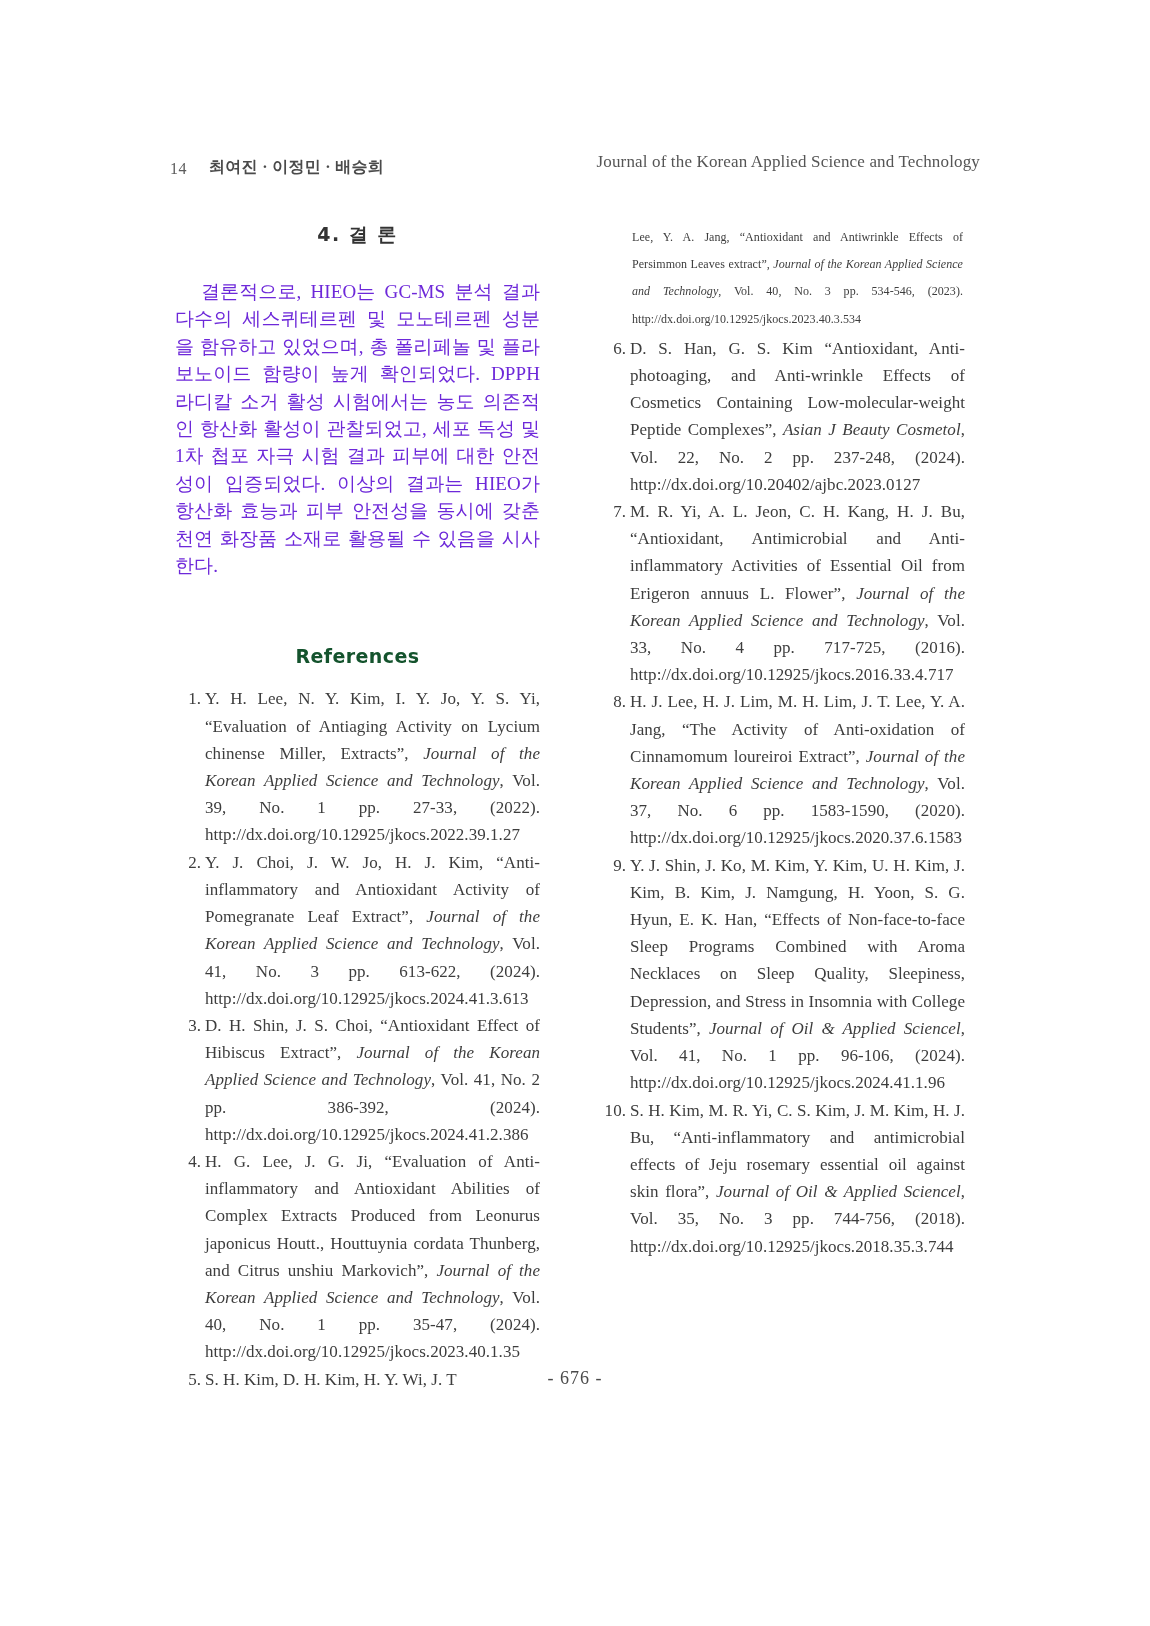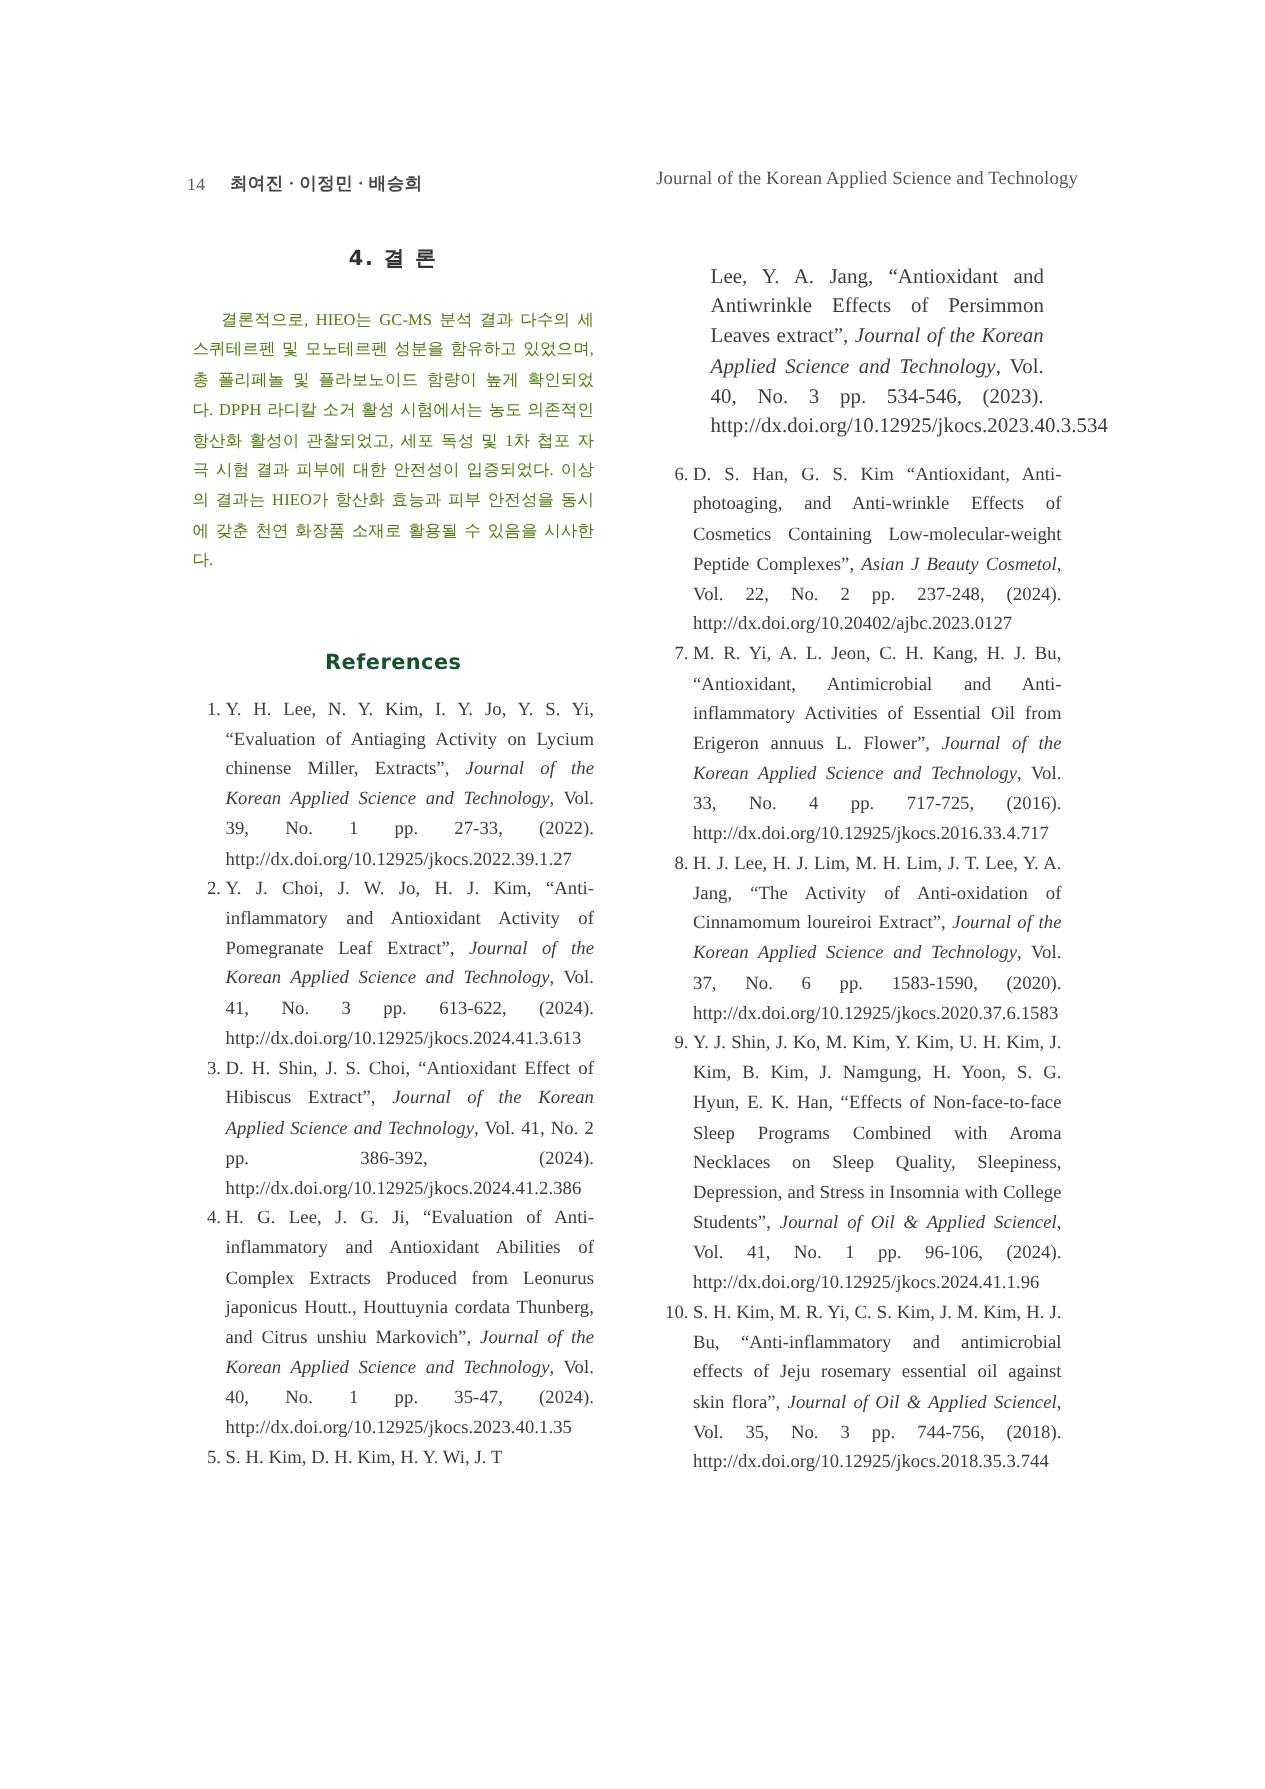--- a/index.html
+++ b/index.html
@@ -70,26 +70,26 @@
     font-family: "DejaVu Sans", sans-serif;
     font-size: 19px;
     font-weight: 700;
     text-align: center;
     color: #333333;
     letter-spacing: 1.5px;
     margin: 0 0 30px 0;
   }
 
   .conclusion-text {
-    font-size: 15px;
+    font-size: 19px;
     line-height: 27.4px;
     text-align: justify;
     text-justify: inter-word;
     text-indent: 26px;
-    color: #4d7c0f;
+    color: #6d28d9;
     letter-spacing: 0.1px;
     word-spacing: 1px;
     margin: 0;
   }
 
   .refs-title {
     font-family: "DejaVu Sans", sans-serif;
     font-size: 19px;
     font-weight: 700;
     text-align: center;
@@ -122,27 +122,27 @@
     text-align: right;
     font-size: 17px;
     color: #3d3d3d;
   }
   .ref-num.wide { left: -4px; width: 30px; }
   .ref-item i { font-style: italic; }
 
   
   .ref-cont {
     padding-left: 30px;
-    font-size: 19px;
+    font-size: 12px;
     line-height: 27.2px;
     text-align: justify;
     text-justify: inter-word;
     color: #3d3d3d;
     letter-spacing: 0.05px;
-    margin: 16px;
+    margin: 2px;
   }
   .ref-cont i { font-style: italic; }
 
   
   .footer-pageno {
     position: absolute;
     left: 0;
     top: 1368px;
     width: 1150px;
     text-align: center;
@@ -183,14 +183,15 @@
     <p class="ref-cont"><span>Lee, Y. A. Jang, </span><span>“Antioxidant and Antiwrinkle Effects of Persimmon Leaves extract”, </span><i>Journal of the Korean Applied Science and Technology</i><span>, Vol. 40, No. 3 pp. 534-546, (2023). </span><span>http://dx.doi.org/10.12925/jkocs.2023.40.3.534</span></p>
     <ol class="ref-list">
         <li class="ref-item"><span class="ref-num">6.</span><span>D. S. Han, G. S. Kim </span><span>“Antioxidant, Anti-photoaging, and Anti-wrinkle Effects of Cosmetics Containing Low-molecular-weight Peptide Complexes”, </span><i>Asian J Beauty Cosmetol</i><span>, Vol. 22, No. 2 pp. 237-248, (2024). </span><span>http://dx.doi.org/10.20402/ajbc.2023.0127</span></li>
         <li class="ref-item"><span class="ref-num">7.</span><span>M. R. Yi, A. L. Jeon, C. H. Kang, H. J. Bu, </span><span>“Antioxidant, Antimicrobial and Anti-inflammatory Activities of Essential Oil from Erigeron annuus L. Flower”, </span><i>Journal of the Korean Applied Science and Technology</i><span>, Vol. 33, No. 4 pp. 717-725, (2016). </span><span>http://dx.doi.org/10.12925/jkocs.2016.33.4.717</span></li>
         <li class="ref-item"><span class="ref-num">8.</span><span>H. J. Lee, H. J. Lim, M. H. Lim, J. T. Lee, Y. A. Jang, </span><span>“The Activity of Anti-oxidation of Cinnamomum loureiroi Extract”, </span><i>Journal of the Korean Applied Science and Technology</i><span>, Vol. 37, No. 6 pp. 1583-1590, (2020). </span><span>http://dx.doi.org/10.12925/jkocs.2020.37.6.1583</span></li>
         <li class="ref-item"><span class="ref-num">9.</span><span>Y. J. Shin, J. Ko, M. Kim, Y. Kim, U. H. Kim, J. Kim, B. Kim, J. Namgung, H. Yoon, S. G. Hyun, E. K. Han, </span><span>“Effects of Non-face-to-face Sleep Programs Combined with Aroma Necklaces on Sleep Quality, Sleepiness, Depression, and Stress in Insomnia with College Students”, </span><i>Journal of Oil &amp; Applied Sciencel</i><span>, Vol. 41, No. 1 pp. 96-106, (2024). </span><span>http://dx.doi.org/10.12925/jkocs.2024.41.1.96</span></li>
         <li class="ref-item"><span class="ref-num wide">10.</span><span>S. H. Kim, M. R. Yi, C. S. Kim, J. M. Kim, H. J. Bu, </span><span>“Anti-inflammatory and antimicrobial effects of Jeju rosemary essential oil against skin flora”, </span><i>Journal of Oil &amp; Applied Sciencel</i><span>, Vol. 35, No. 3 pp. 744-756, (2018). </span><span>http://dx.doi.org/10.12925/jkocs.2018.35.3.744</span></li>
       </ol>
   </div>
 
+  <div class="footer-pageno">- 676 -</div>
 
 </div>
 
 </body></html>

